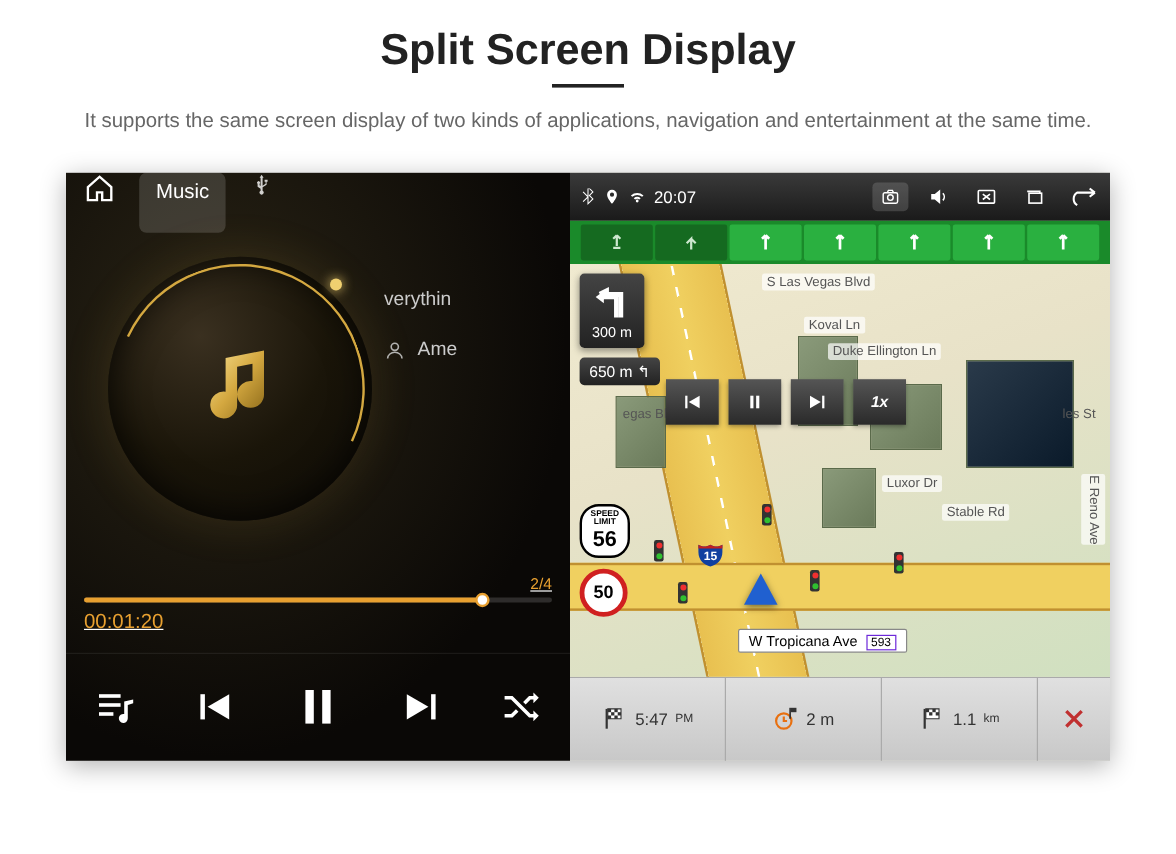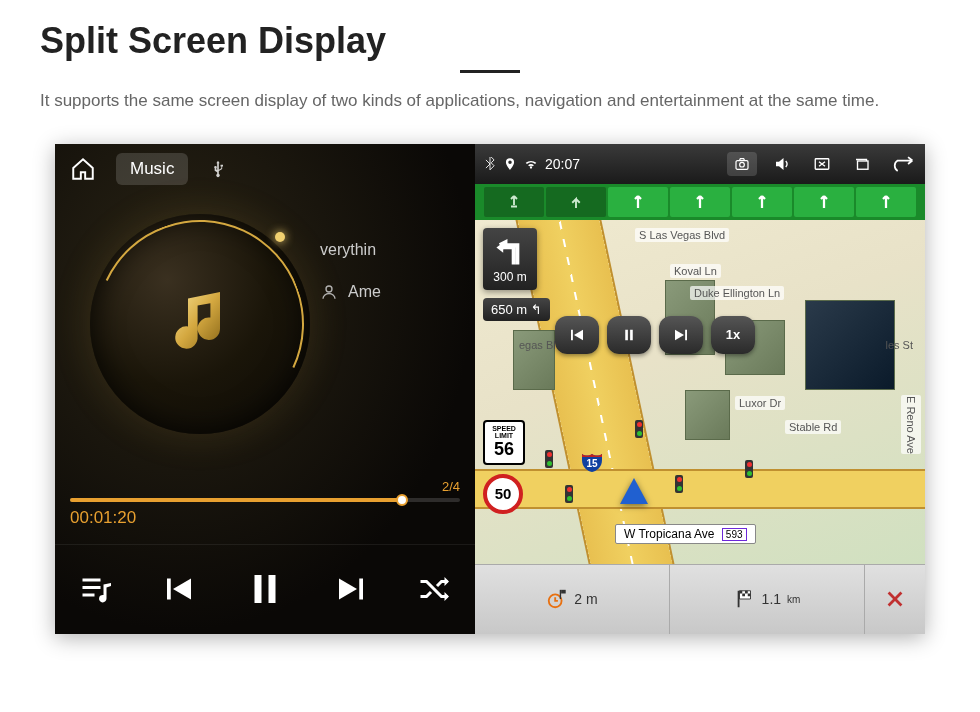--- a/index.html
+++ b/index.html
@@ -5,21 +5,21 @@
 * { margin: 0; padding: 0; box-sizing: border-box; }
 body {
   width: 980px;
   height: 712px;
   font-family: -apple-system, BlinkMacSystemFont, "Segoe UI", Arial, sans-serif;
   background: #fff;
   overflow: hidden;
 }
 .header-section {
   padding: 20px 40px 10px;
-  text-align: left;
+  text-align: center;
 }
 .title {
   font-size: 36px;
   font-weight: 700;
   color: #222;
   margin-bottom: 8px;
 }
 .title-underline {
   width: 60px;
   height: 3px;
@@ -44,21 +44,20 @@
 .music-panel {
   width: 420px;
   height: 100%;
   background: radial-gradient(ellipse at 30% 30%, #2a2415 0%, #0a0806 70%);
   position: relative;
   color: #fff;
 }
 .music-topbar {
   height: 50px;
   display: flex;
-  align-items: center;
   padding: 0 15px;
   gap: 20px;
 }
 .home-icon { width: 26px; height: 26px; }
 .music-tab {
   font-size: 17px;
   font-weight: 400;
   color: #fff;
   padding: 6px 14px;
   border-radius: 6px;
@@ -122,20 +121,21 @@
   align-items: center;
   gap: 10px;
   padding: 12px 0;
 }
 .person-icon, .target-icon { width: 18px; height: 18px; opacity: 0.85; }
 .progress-section {
   position: absolute;
   left: 15px;
   right: 15px;
   top: 335px;
+  text-decoration: underline;
 }
 .progress-counter {
   text-align: right;
   font-size: 13px;
   color: #e8a030;
   margin-bottom: 4px;
 }
 .progress-bar {
   height: 4px;
   background: rgba(255,255,255,0.15);
@@ -293,21 +293,21 @@
   font-size: 13px;
   font-weight: 500;
 }
 .speed-limit {
   position: absolute;
   left: 8px;
   top: 200px;
   width: 42px;
   background: #fff;
   border: 2px solid #000;
-  border-radius: 4px;
+  border-radius: 16px;
   text-align: center;
   padding: 3px 0;
   font-family: Arial;
 }
 .speed-limit .sl-label { font-size: 7px; font-weight: 700; line-height: 1; }
 .speed-limit .sl-val { font-size: 18px; font-weight: 700; }
 .current-speed {
   position: absolute;
   left: 8px;
   top: 254px;
@@ -367,29 +367,30 @@
   position: absolute;
   top: 96px;
   left: 80px;
   display: flex;
   gap: 8px;
 }
 .nav-play-btn {
   width: 44px;
   height: 38px;
   background: linear-gradient(#555, #2a2a2a);
-  border-radius: 12px;
+  border-radius: 0;
   display: flex;
   align-items: center;
   justify-content: center;
   cursor: pointer;
   box-shadow: 0 2px 4px rgba(0,0,0,0.4);
   color: #fff;
   font-size: 13px;
   font-weight: 600;
+  font-style: italic;
 }
 .nav-play-btn svg { width: 18px; height: 18px; fill: #fff; }
 .nav-bottombar {
   height: 70px;
   background: linear-gradient(#e0e0e0, #c8c8c8);
   display: flex;
   align-items: center;
   border-top: 1px solid #aaa;
 }
 .nav-info {
@@ -665,20 +666,34 @@
               <rect x="17.5" y="5" width="2.5" height="14"></rect>
               <path d="M4 5v14l12-7z"></path>
             </svg>
         </div>
         <div class="nav-play-btn">1x</div>
       </div>
     </div>
 
     <div class="nav-bottombar">
       <div class="nav-info">
+        <svg viewBox="0 0 24 24">
+            <rect x="4" y="3" width="2" height="18" fill="#333"></rect>
+            <path d="M6 3h12v9H6z" fill="#fff" stroke="#333"></path>
+            <rect x="6" y="3" width="3" height="3" fill="#333"></rect>
+            <rect x="12" y="3" width="3" height="3" fill="#333"></rect>
+            <rect x="9" y="6" width="3" height="3" fill="#333"></rect>
+            <rect x="15" y="6" width="3" height="3" fill="#333"></rect>
+            <rect x="6" y="9" width="3" height="3" fill="#333"></rect>
+            <rect x="12" y="9" width="3" height="3" fill="#333"></rect>
+          </svg>
+        <span>5:47</span>
+        <span style="font-size:10px">PM</span>
+      </div>
+      <div class="nav-info">
         <svg viewBox="0 0 24 24" fill="#e87010">
             <circle cx="10" cy="14" r="7" fill="none" stroke="#e87010" stroke-width="2"></circle>
             <path d="M10 10v4h3" stroke="#e87010" stroke-width="2" fill="none"></path>
             <rect x="15" y="2" width="1.5" height="10" fill="#333"></rect>
             <rect x="16.5" y="2" width="5" height="4" fill="#333"></rect>
           </svg>
         <span>2 m</span>
       </div>
       <div class="nav-info">
         <svg viewBox="0 0 24 24">

